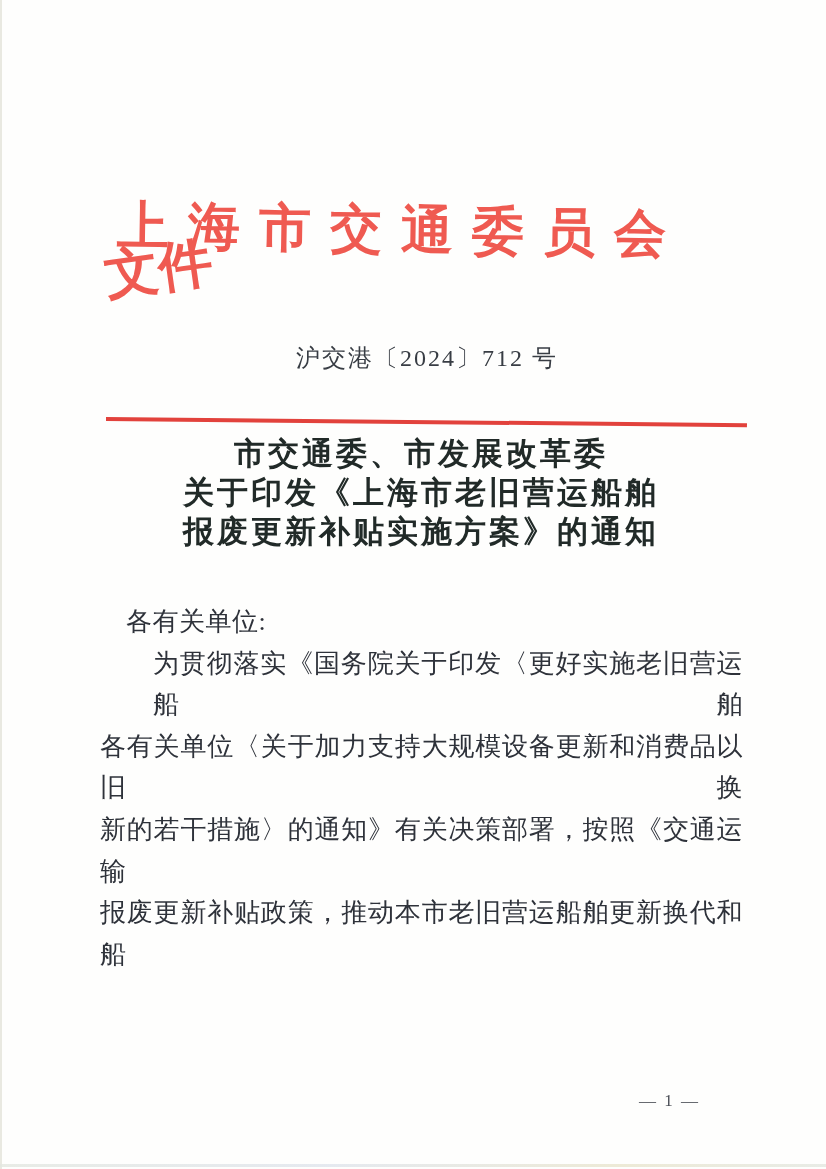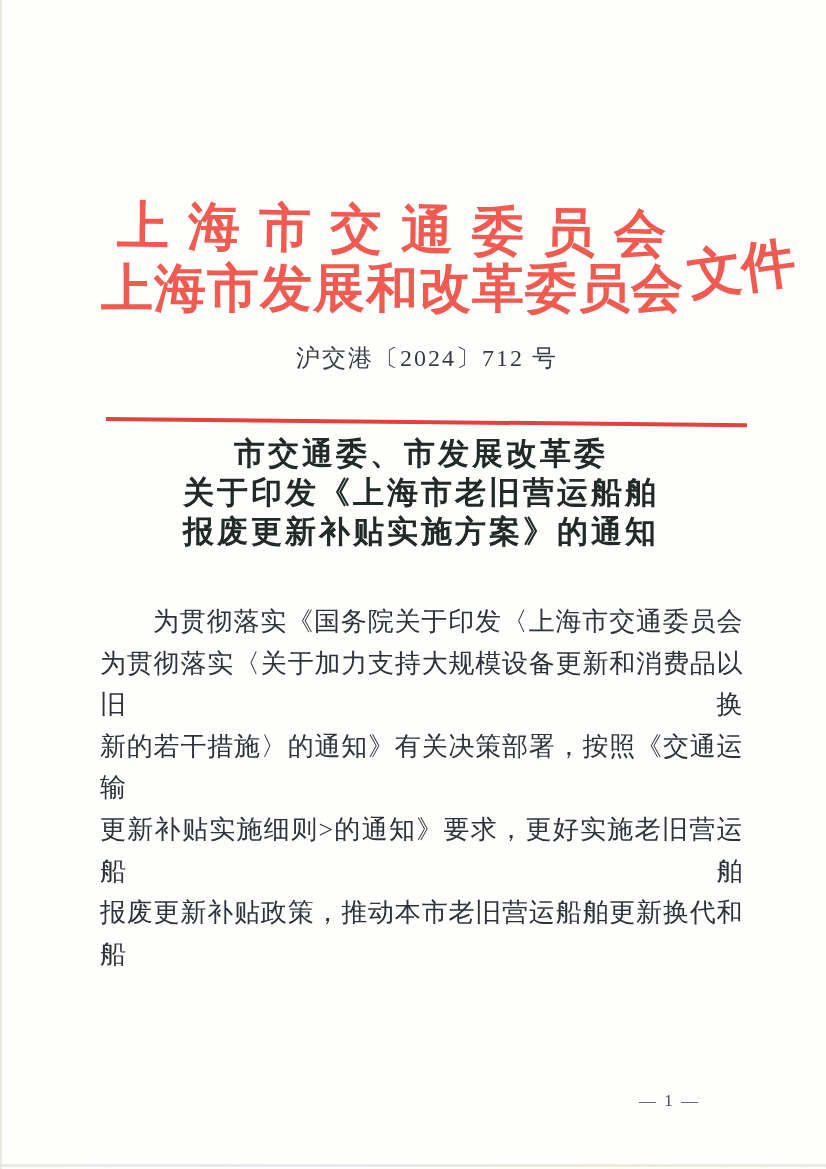--- a/index.html
+++ b/index.html
@@ -126,38 +126,37 @@
 <body>
 
 <div class="page">
 
   <div class="scan-edge-left"></div>
   <div class="scan-edge-bottom"></div>
 
   <div class="org-line1" style="color:#ef5a51">上海市交通委员会</div>
 
   <div class="org-line2-row">
-    <span class="org-line2" style="color:#ef5a51">上海市发展和改革委员会</span>
     <span class="doc-type-label" style="color:#ef5a51">文件</span>
   </div>
 
   <div class="doc-number">沪交港〔2024〕712 号</div>
 
   <div class="red-rule" style="background:#e2423c"></div>
 
   <div class="doc-title">
     <div>市交通委、市发展改革委</div>
     <div>关于印发《上海市老旧营运船舶</div>
     <div>报废更新补贴实施方案》的通知</div>
   </div>
 
   <div class="body-block">
-    <div class="body-line first-indent">为贯彻落实《国务院关于印发〈上海市交通委员会</div>
-    <div class="body-line">为贯彻落实〈关于加力支持大规模设备更新和消费品以旧换</div>
+    <div class="body-line salutation">各有关单位:</div>
+    <div class="body-line first-indent">为贯彻落实《国务院关于印发〈更好实施老旧营运船舶</div>
+    <div class="body-line">各有关单位〈关于加力支持大规模设备更新和消费品以旧换</div>
     <div class="body-line">新的若干措施〉的通知》有关决策部署，按照《交通运输</div>
-    <div class="body-line">更新补贴实施细则&gt;的通知》要求，更好实施老旧营运船舶</div>
     <div class="body-line">报废更新补贴政策，推动本市老旧营运船舶更新换代和船</div>
 
   </div>
 
   <div class="page-number">— 1 —</div>
 
 </div>
 
 </body></html>

